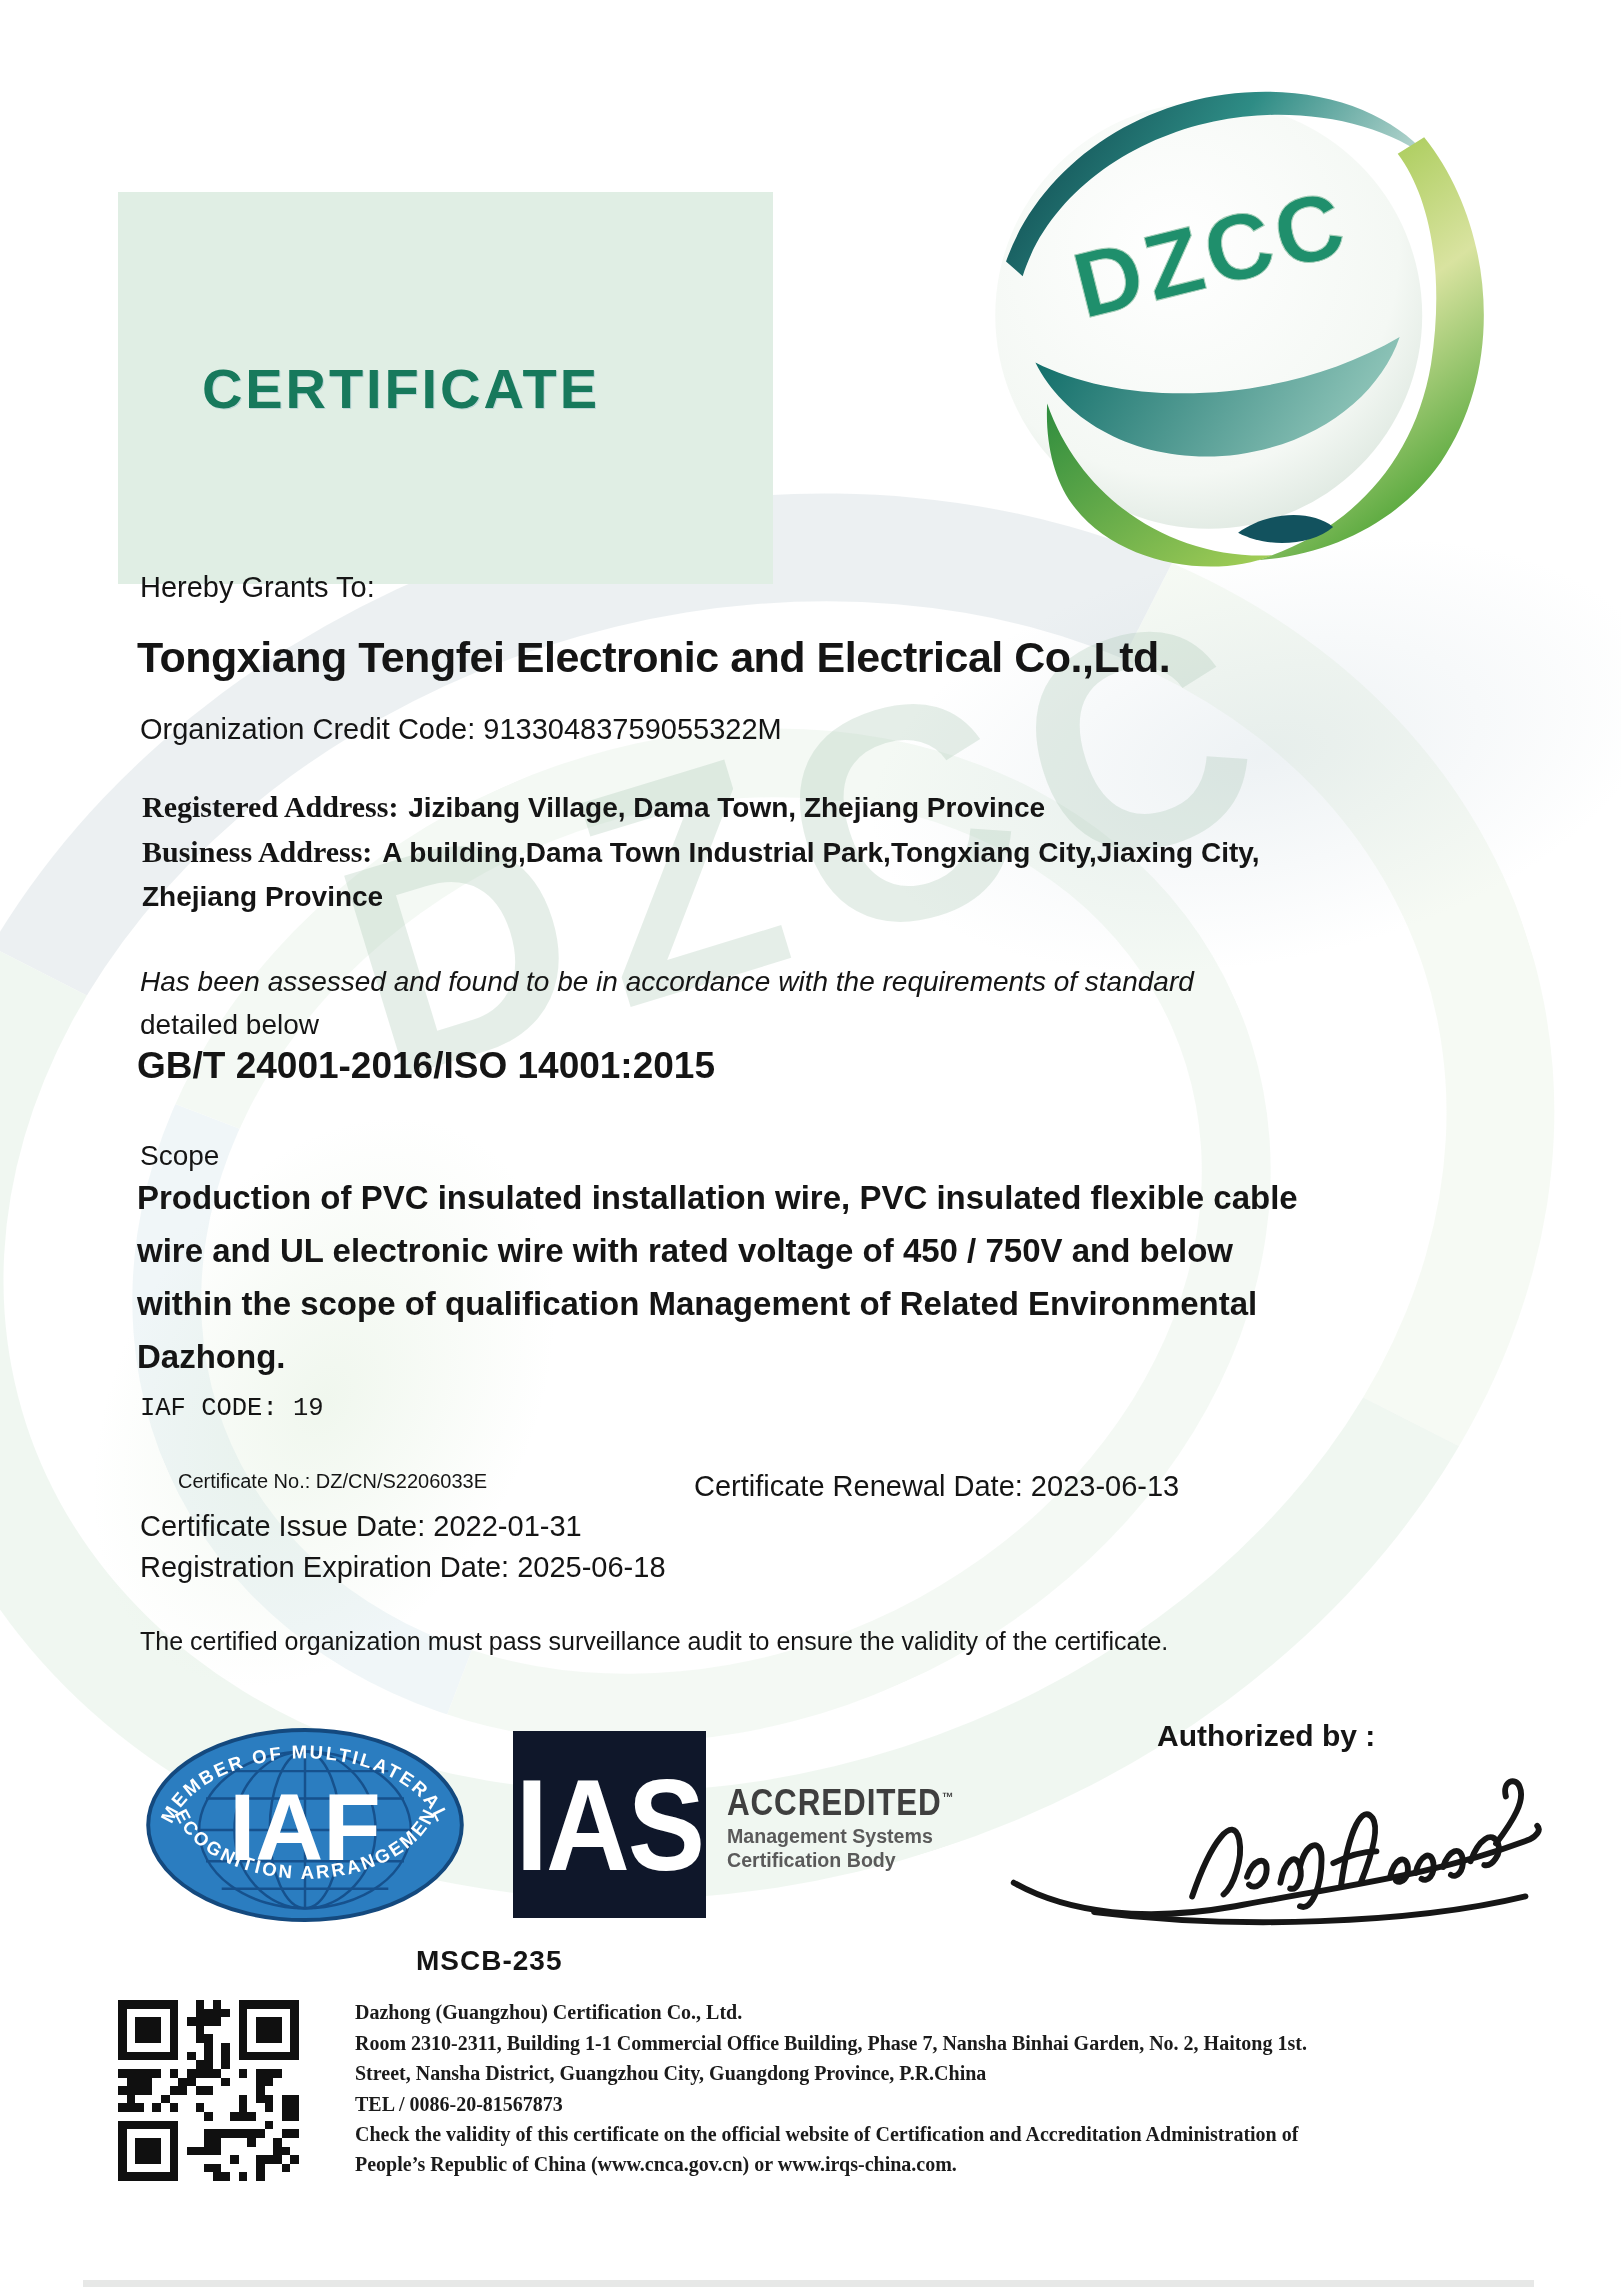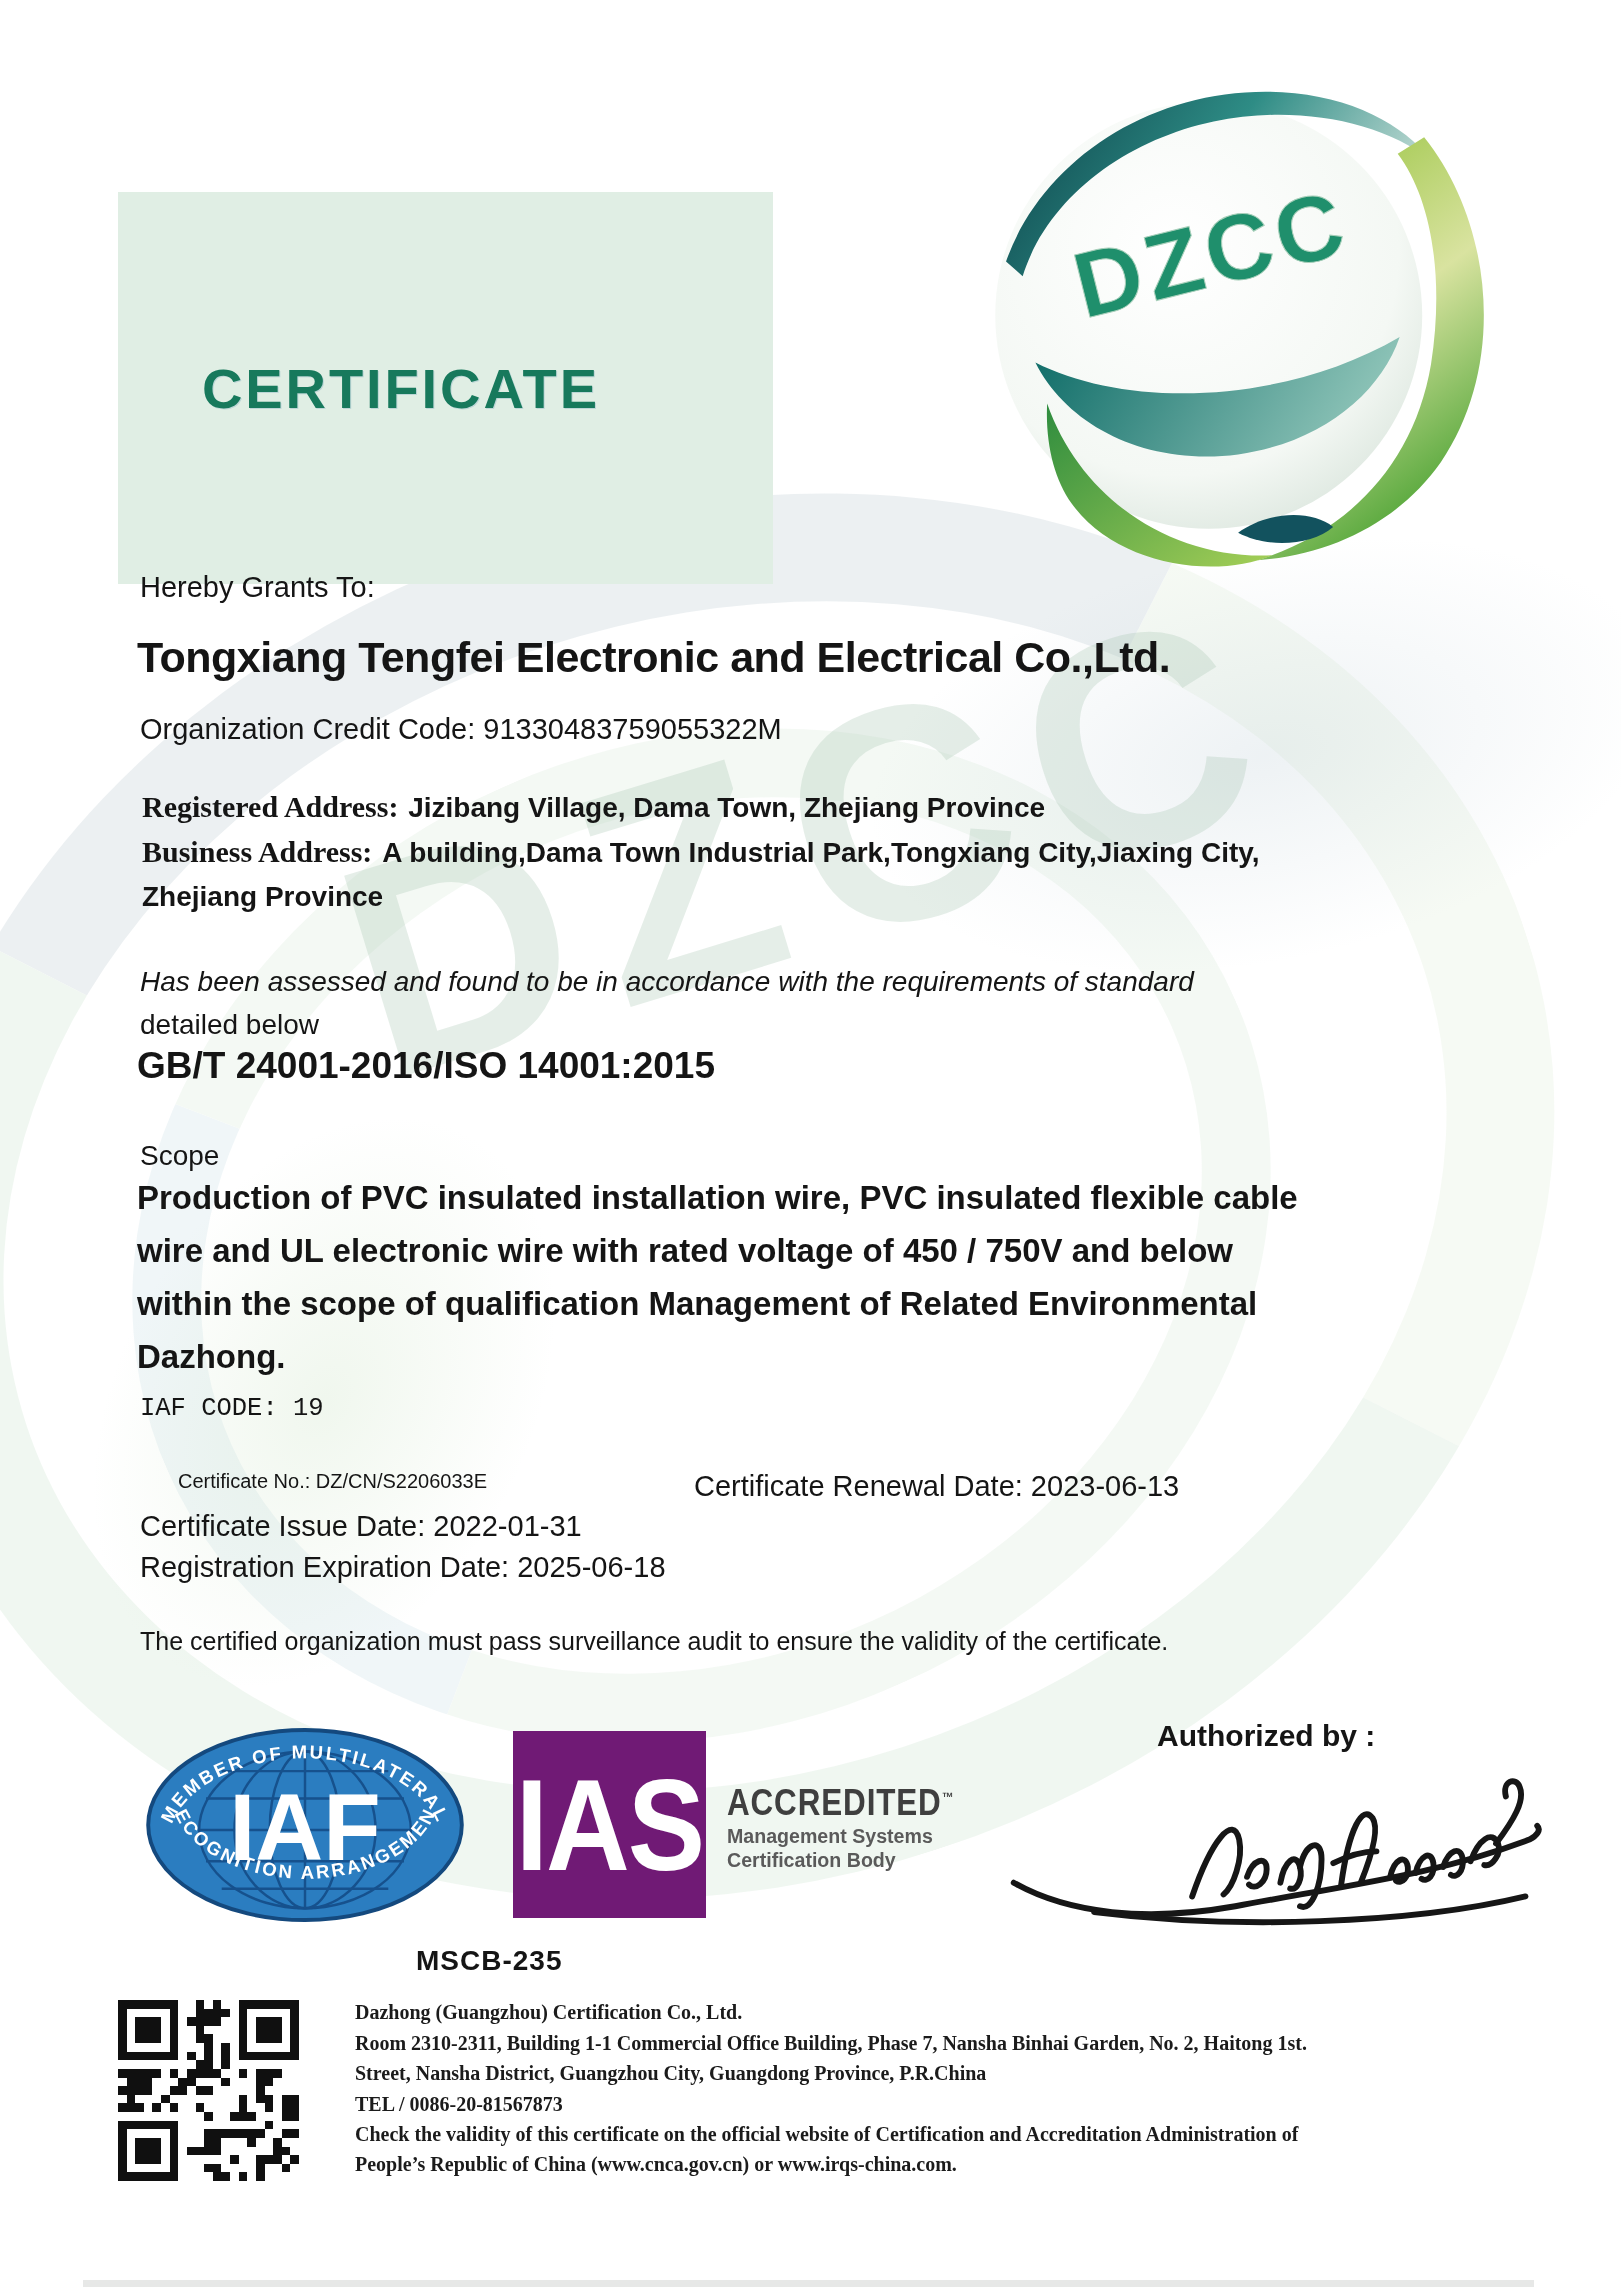--- a/index.html
+++ b/index.html
@@ -53,21 +53,21 @@
   .t-issue{left:140px;top:1510px;font-size:29px;}
   .t-expire{left:140px;top:1551px;font-size:29px;}
   .t-note{left:140px;top:1627px;font-size:25px;}
 
   
   .t-authorized{left:1157px;top:1719px;font-size:30px;font-weight:bold;}
   .sig{left:1000px;top:1757px;}
 
   
   .iaf{left:145px;top:1727px;}
-  .ias-box{left:513px;top:1731px;width:193px;height:187px;background:#701a75;
+  .ias-box{left:513px;top:1731px;width:193px;height:187px;background:#0f172a;
            display:flex;align-items:center;justify-content:center;}
   .ias-box span{color:#ffffff;font-size:116px;font-weight:bold;letter-spacing:-2px;
                 transform:scaleY(1.12);}
   .ias-accredited{left:727px;top:1782px;font-size:37px;font-weight:bold;color:#3f3f3f;
                   transform:scaleX(0.85);transform-origin:left top;letter-spacing:1px;}
   .ias-accredited sup{font-size:13.7px;}
   .ias-sub1{left:727px;top:1825px;font-size:19.6px;font-weight:bold;color:#5a5a5a;}
   .ias-sub2{left:727px;top:1849px;font-size:19.6px;font-weight:bold;color:#5a5a5a;}
   .t-mscb{left:416px;top:1945px;font-size:28px;font-weight:bold;letter-spacing:1px;}
 

